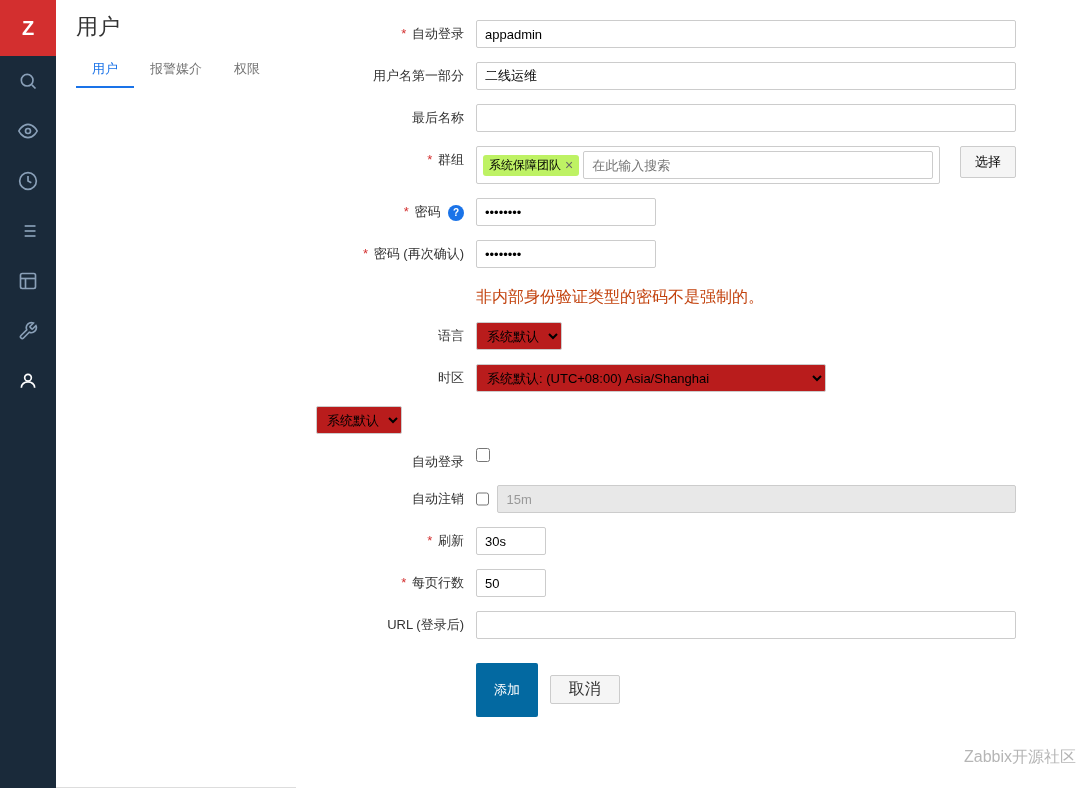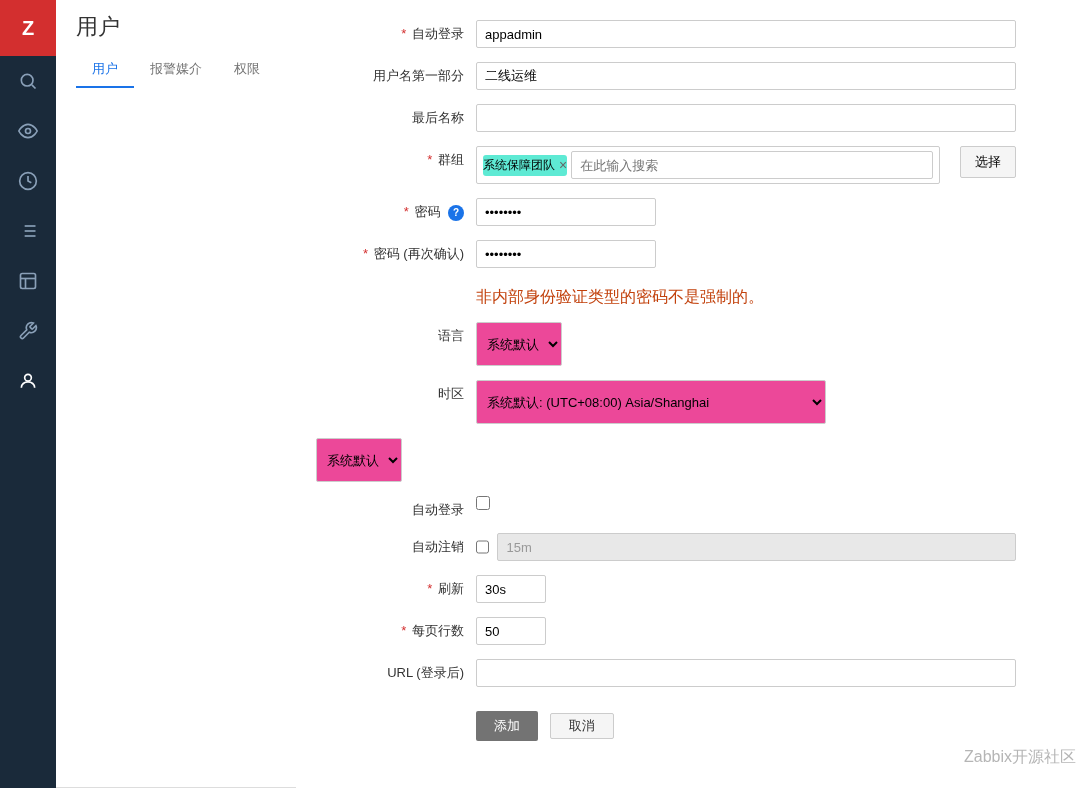--- a/index.html
+++ b/index.html
@@ -130,23 +130,23 @@
       border-radius: 2px;
       padding: 4px 6px;
       min-height: 32px;
       background: #fff;
       display: flex;
       flex-wrap: wrap;
       gap: 4px;
       align-items: center;
     }
     .group-tag {
-      background: #5eead4;
+      background: #bef264;
       border-radius: 3px;
-      padding: 2px 0;
+      padding: 2px 6px;
       font-size: 12px;
       display: flex;
       align-items: center;
       gap: 4px;
     }
     .group-tag-x {
       cursor: pointer;
       color: #666;
       font-size: 14px;
     }
@@ -175,22 +175,22 @@
       white-space: nowrap;
       margin-left: 12px;
     }
 
     
     select {
       padding: 4px 6px;
       border: 1px solid #ccc;
       border-radius: 2px;
       font-size: 13px;
-      height: 44px;
-      background: #ec4899;
+      height: 28px;
+      background: #b91c1c;
       outline: none;
       cursor: pointer;
     }
 
     
     .checkbox-row {
       display: flex;
       align-items: center;
       gap: 8px;
     }
@@ -235,36 +235,36 @@
       background: #1a73e8;
       color: white;
       font-size: 10px;
       font-weight: bold;
       cursor: pointer;
       margin-left: 4px;
     }
 
     
     .btn-primary {
-      padding: 6px 18px;
-      background: #737373;
+      padding: 18px 18px;
+      background: #0369a1;
       color: white;
       border: none;
       border-radius: 2px;
       cursor: pointer;
       font-size: 13px;
     }
     .btn-cancel {
       padding: 3px 18px;
       background: #f5f5f5;
       color: #333;
       border: 1px solid #ccc;
       border-radius: 2px;
       cursor: pointer;
-      font-size: 13px;
+      font-size: 16px;
       margin-left: 8px;
     }
 
     .form-actions {
       padding: 10px 0 10px 180px;
     }
 
     
     .watermark {
       position: fixed;

